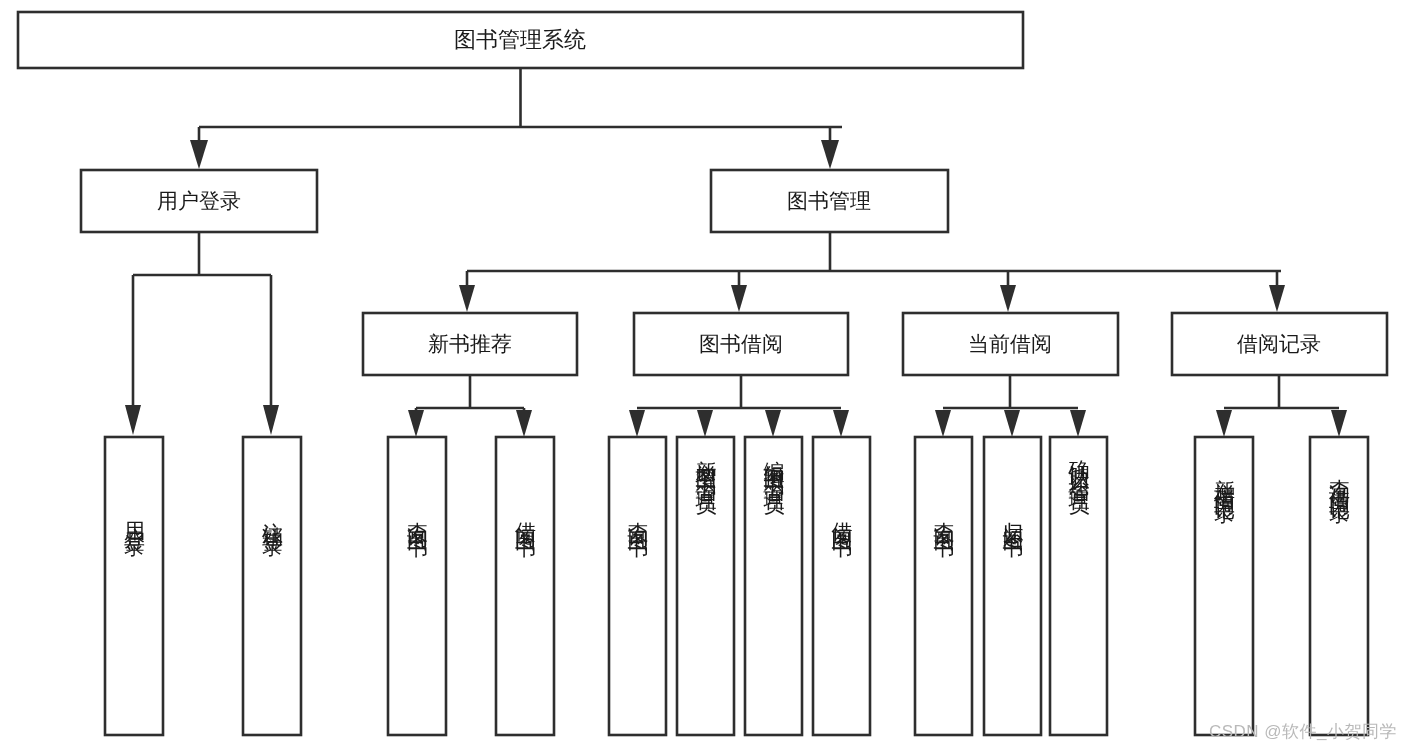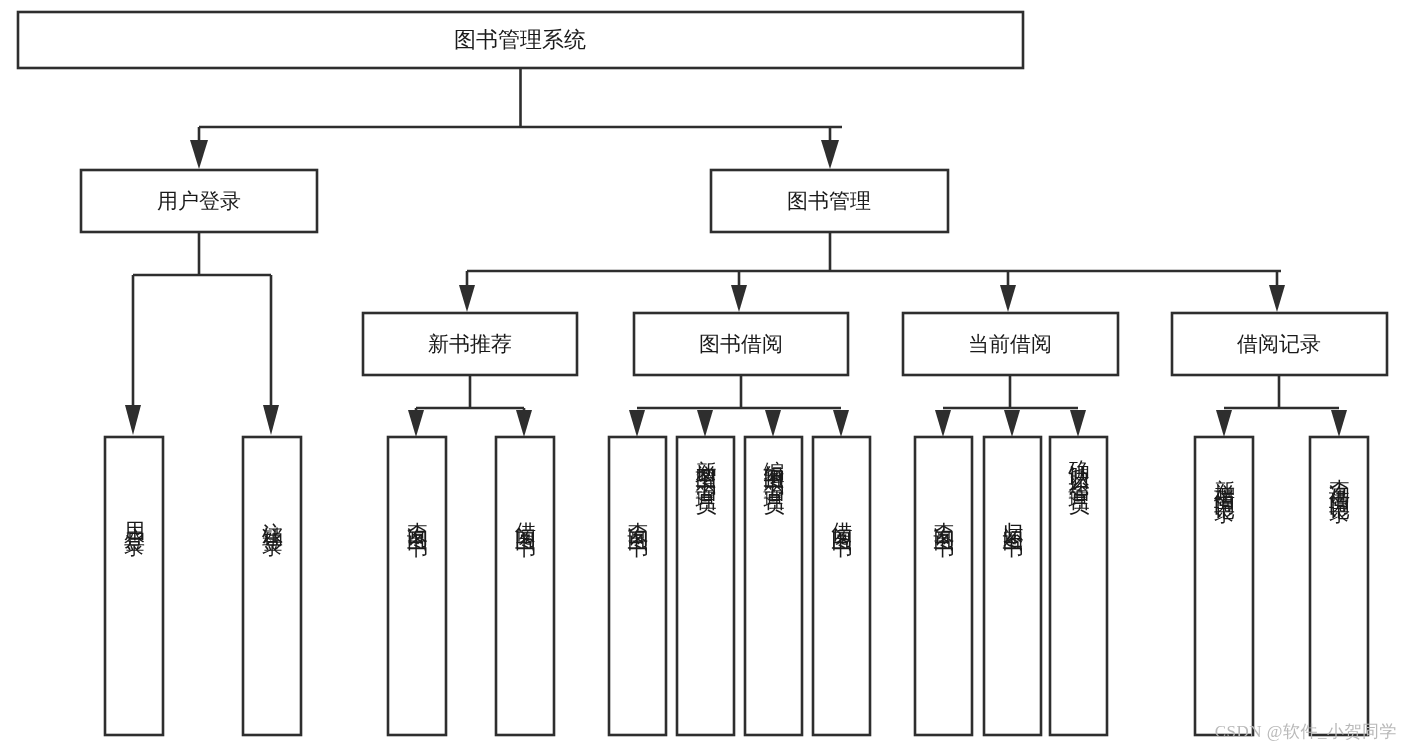--- a/index.html
+++ b/index.html
@@ -71,21 +71,21 @@
     line-height: 1;
     letter-spacing: 5px;
     color: #1a1a1a;
     white-space: nowrap;
     transform: none;
   }
   .watermark {
     position: absolute;
     right: 8px;
     bottom: 4px;
-    font-family: Liberation Serif, serif;
+    font-family: Liberation Sans, sans-serif;
     font-size: 17px;
     color: #b9b9b9;
     letter-spacing: 0.5px;
     white-space: nowrap;
     text-align: right;
   }
 </style>
 </head>
 <body>
 

